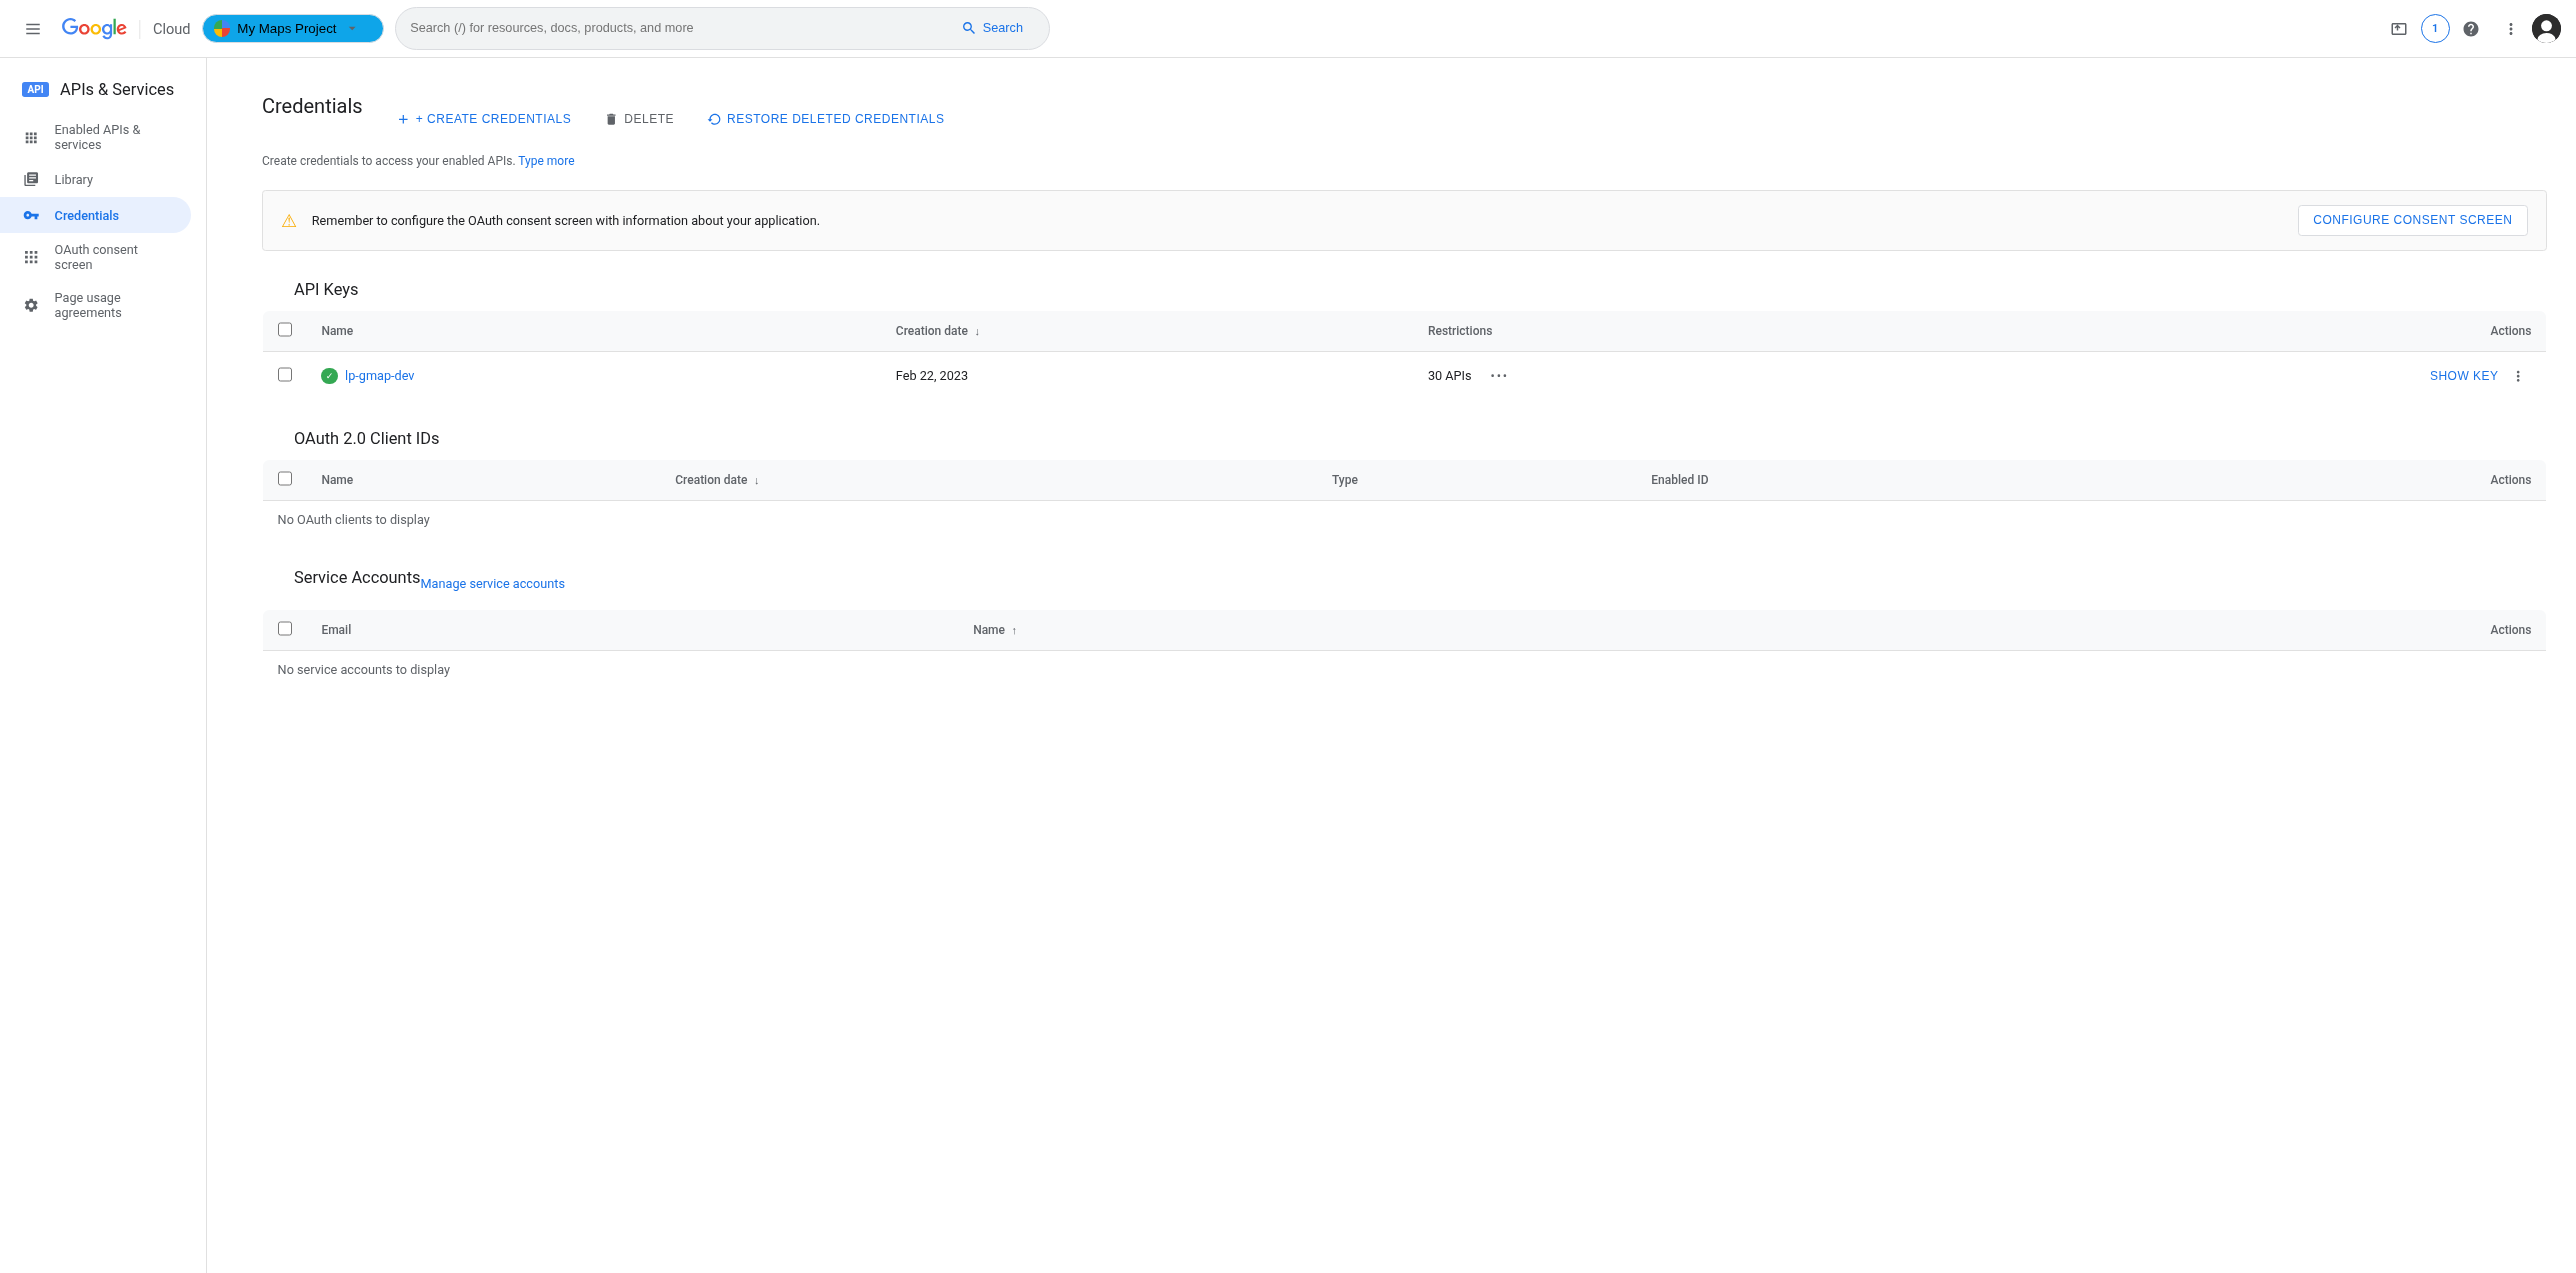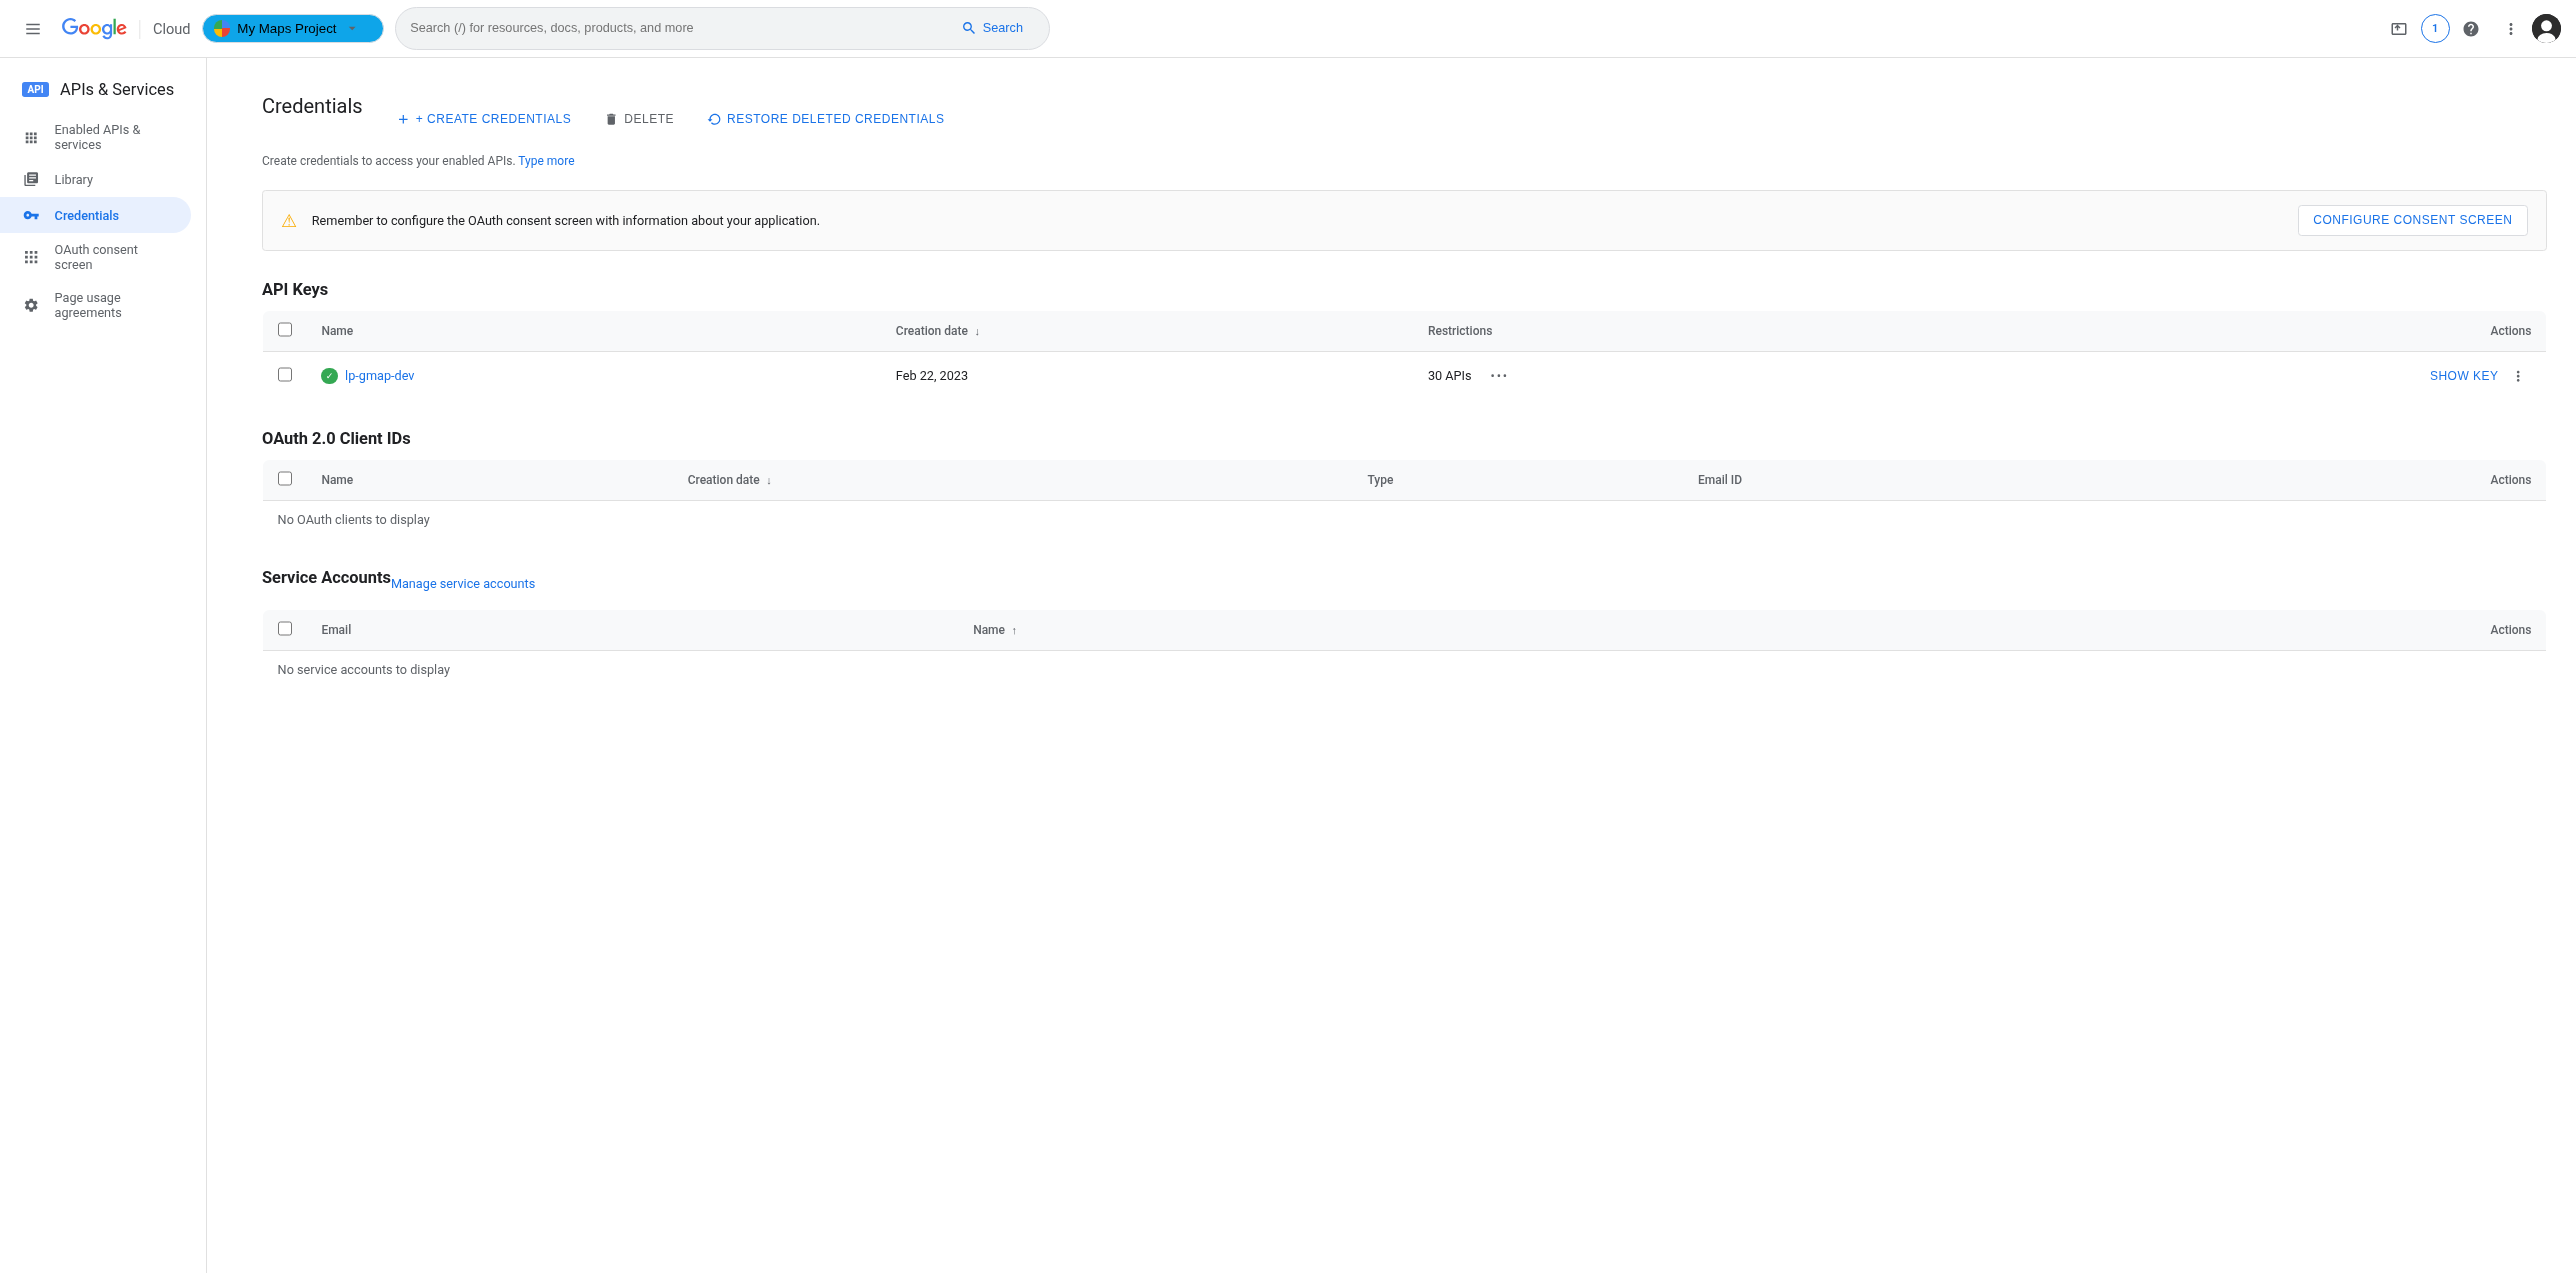--- a/index.html
+++ b/index.html
@@ -163,22 +163,23 @@
       padding: 7.3px 14.6px;
       border: 0.9px solid #dadce0; border-radius: 3.6px;
       background: #fff; cursor: pointer;
       color: #1a73e8; font-size: 12px; font-weight: 500;
       text-transform: uppercase; letter-spacing: 0.5px;
       white-space: nowrap;
     }
 
     
     .section-title {
-      font-size: 16.4px; font-weight: 700; color: #202124;
+      font-size: 16.4px; font-weight: 400; color: #202124;
       margin-bottom: 11px;
+      margin-left: 32px;
     }
     .section-link {
       color: #1a73e8; text-decoration: none; font-size: 12.7px;
     }
     .section-header {
       display: flex; align-items: center; justify-content: flex-start;
       margin-bottom: 11px;
     }
 
     
@@ -469,21 +470,21 @@
               <span>Name</span>
             </th>
             <th class="th-sortable">
               <span>Creation date</span>
               <span class="sort-icon">↓</span>
             </th>
             <th>
               <span>Type</span>
             </th>
             <th>
-              <span>Email ID</span>
+              <span>Enabled ID</span>
             </th>
             <th style="text-align:right;">
               <span>Actions</span>
             </th>
           </tr>
         </thead>
         <tbody>
           <tr class="empty-row">
             <td colspan="6">No OAuth clients to display</td>
           </tr>

